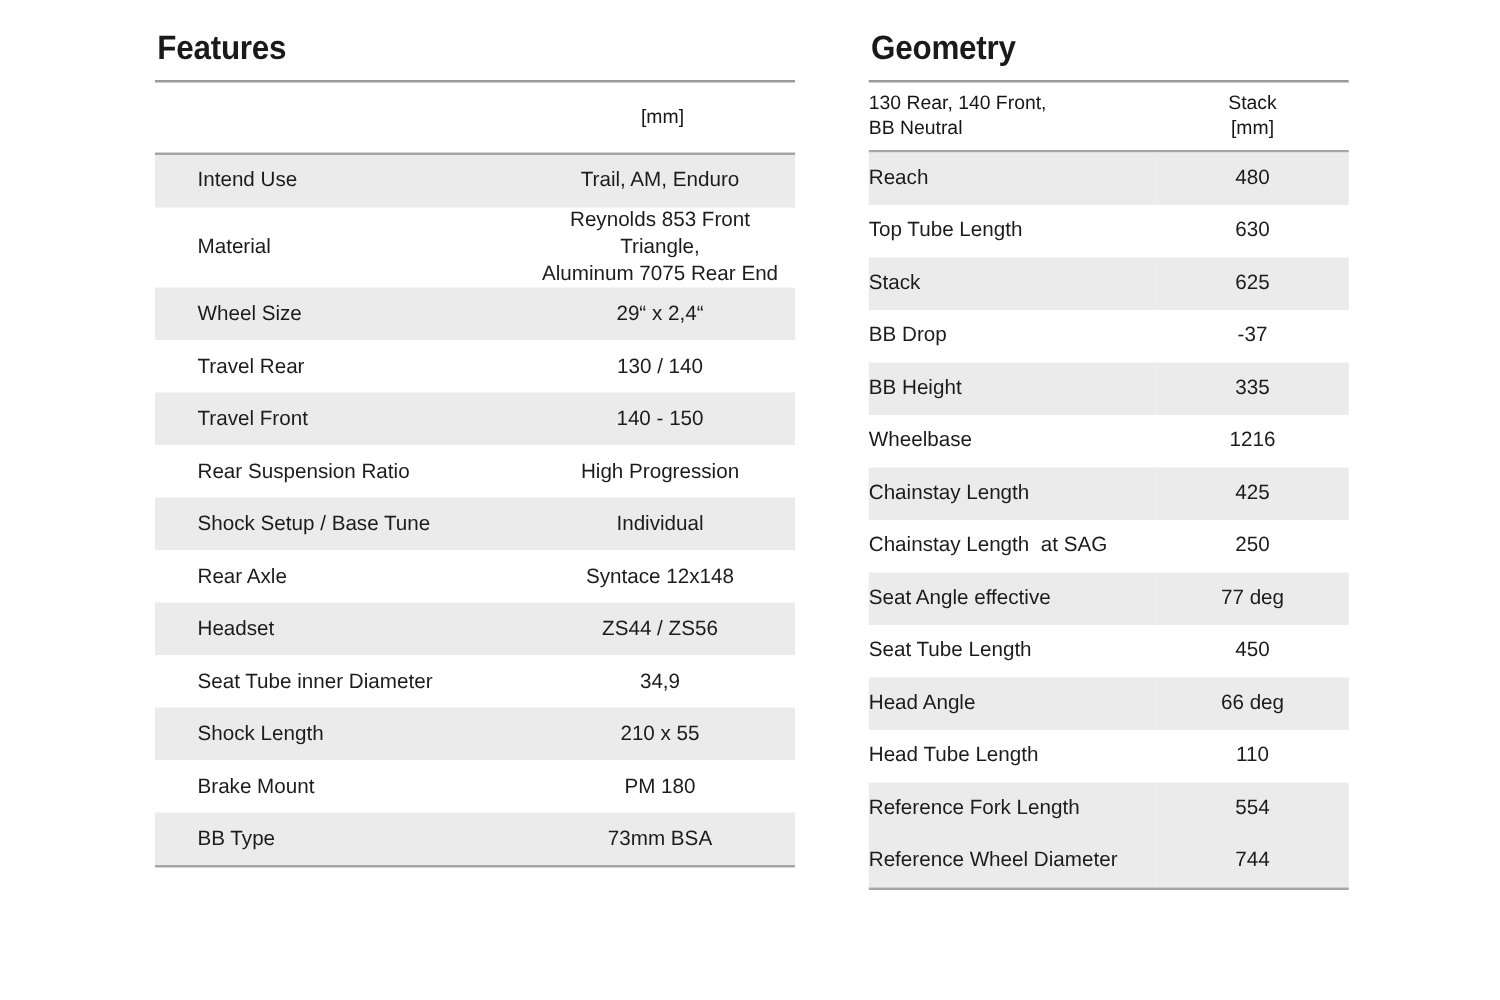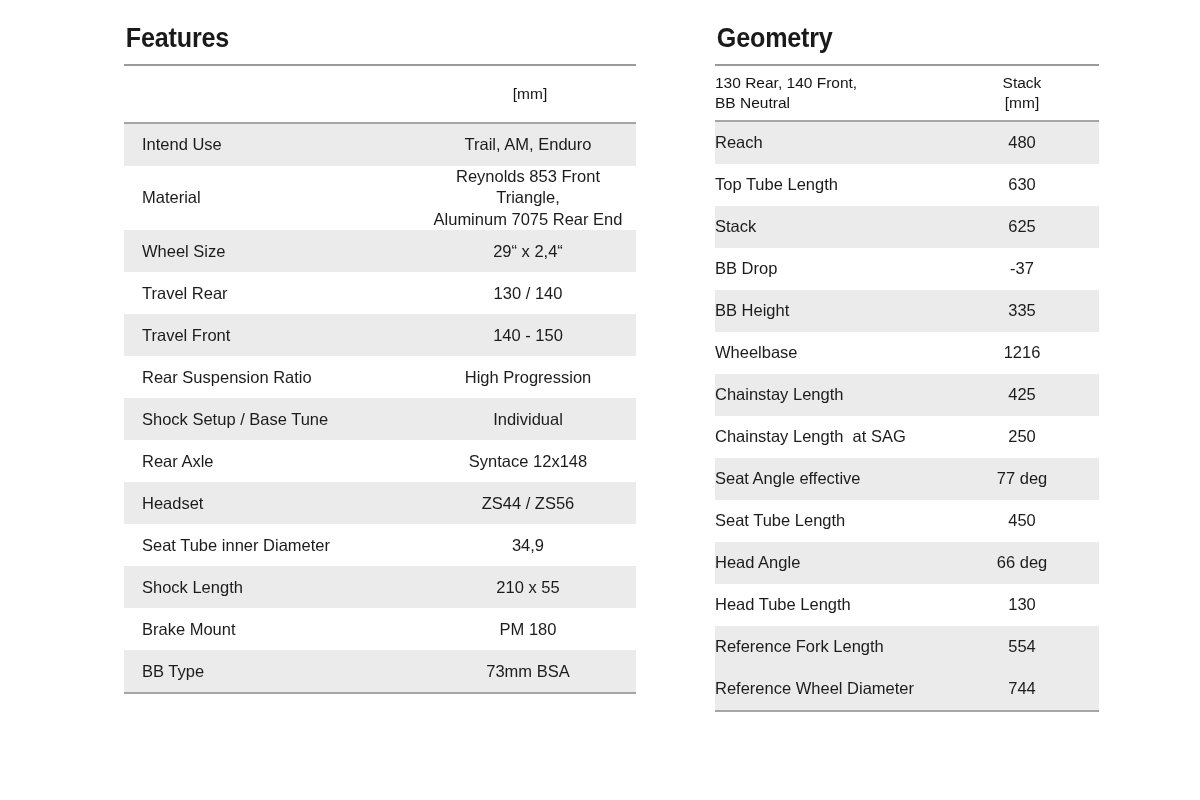--- a/index.html
+++ b/index.html
@@ -21,21 +21,21 @@
     width: 1200px;
     height: 752px;
   }
 
   
   .panel {
     position: absolute;
     top: 0;
   }
   .panel--features { left: 124px; width: 512px; }
-  .panel--geometry { left: 715px; width: 384px; }
+  .panel--geometry { left: 695px; width: 384px; }
 
   .panel-title {
     font-size: 27px;
     font-weight: bold;
     letter-spacing: -0.2px;
     line-height: 1;
     margin: 0;
     padding: 25px 0 12px 2px;
     color: #1a1a1a;
     transform: scaleX(0.93);
@@ -84,21 +84,21 @@
 
   td.cell-label {
     text-align: left;
     padding-left: 16px;
     white-space: pre;
   }
   td.cell-value {
     text-align: center;
     padding-right: 16px;
   }
-  .features td.cell-label { padding-left: 18px; }
+  .features td.cell-label { padding-left: 34px; }
   .features td.cell-value { padding-right: 4px; margin-left: 42px; }
 
   .features tr.row td { height: 42px; }
   .features tr.row.tall td { height: 62px; }
   .geometry tr.row td { height: 42px; }
 
   .val-line { display: block; }
 
   
   .features col.c1 { width: 300px; }
@@ -273,21 +273,21 @@
             <tr class="row">
               <td class="cell-label">Seat Tube Length</td>
               <td class="cell-value">450</td>
             </tr>
             <tr class="row shade">
               <td class="cell-label">Head Angle</td>
               <td class="cell-value">66 deg</td>
             </tr>
             <tr class="row">
               <td class="cell-label">Head Tube Length</td>
-              <td class="cell-value">130</td>
+              <td class="cell-value">110</td>
             </tr>
             <tr class="row shade">
               <td class="cell-label">Reference Fork Length</td>
               <td class="cell-value">554</td>
             </tr>
             <tr class="row shade">
               <td class="cell-label">Reference Wheel Diameter</td>
               <td class="cell-value">744</td>
             </tr>
           </tbody>

